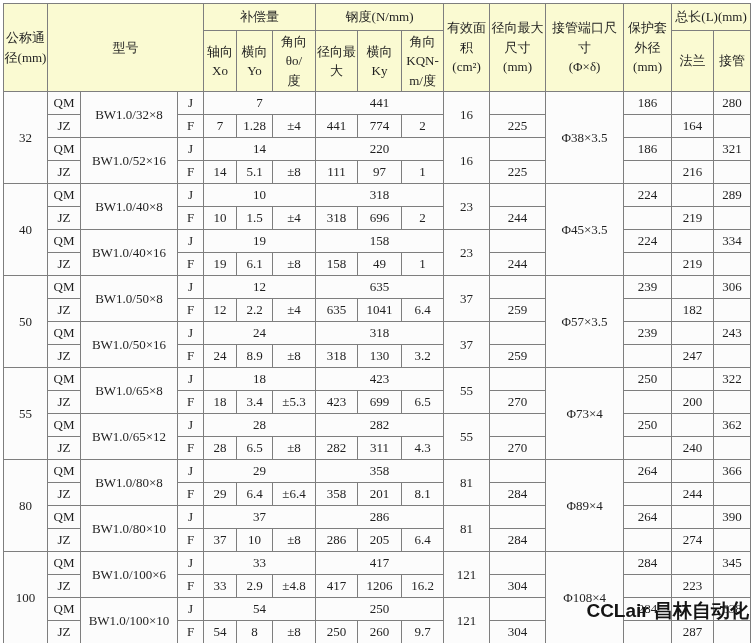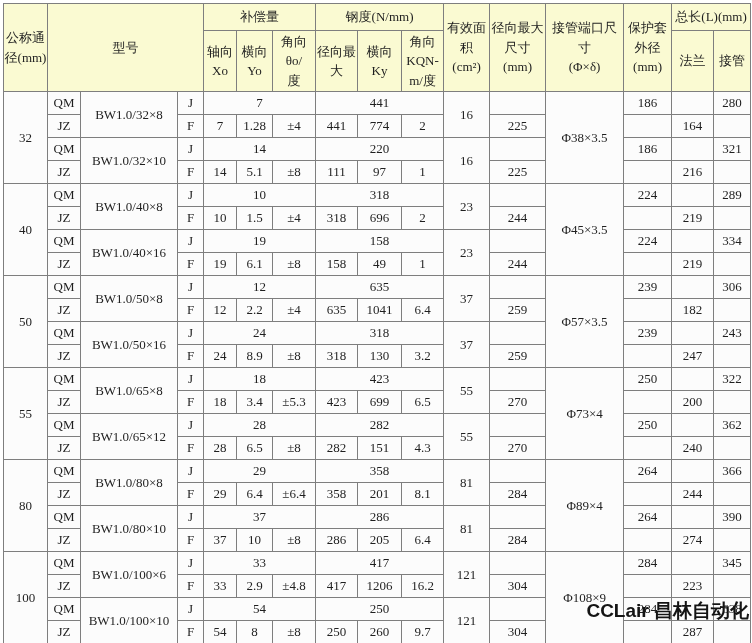--- a/index.html
+++ b/index.html
@@ -137,21 +137,21 @@
         <td>441</td>
         <td>774</td>
         <td>2</td>
         <td>225</td>
         <td></td>
         <td>164</td>
         <td></td>
       </tr>
       <tr>
         <td>QM</td>
-        <td rowspan="2">BW1.0/32×10</td>
+        <td rowspan="2">BW1.0/52×16</td>
         <td>J</td>
         <td colspan="3">14</td>
         <td colspan="3">220</td>
         <td rowspan="2">16</td>
         <td></td>
         <td>186</td>
         <td></td>
         <td>321</td>
       </tr>
       <tr>
@@ -316,21 +316,21 @@
         <td></td>
         <td>362</td>
       </tr>
       <tr>
         <td>JZ</td>
         <td>F</td>
         <td>28</td>
         <td>6.5</td>
         <td>±8</td>
         <td>282</td>
-        <td>151</td>
+        <td>311</td>
         <td>4.3</td>
         <td>270</td>
         <td></td>
         <td>240</td>
         <td></td>
       </tr>
       <tr>
         <td rowspan="4">80</td>
         <td>QM</td>
         <td rowspan="2">BW1.0/80×8</td>
@@ -386,21 +386,21 @@
       </tr>
       <tr>
         <td rowspan="4">100</td>
         <td>QM</td>
         <td rowspan="2">BW1.0/100×6</td>
         <td>J</td>
         <td colspan="3">33</td>
         <td colspan="3">417</td>
         <td rowspan="2">121</td>
         <td></td>
-        <td rowspan="4">Φ108×9</td>
+        <td rowspan="4">Φ108×4</td>
         <td>284</td>
         <td></td>
         <td>345</td>
       </tr>
       <tr>
         <td>JZ</td>
         <td>F</td>
         <td>33</td>
         <td>2.9</td>
         <td>±4.8</td>

